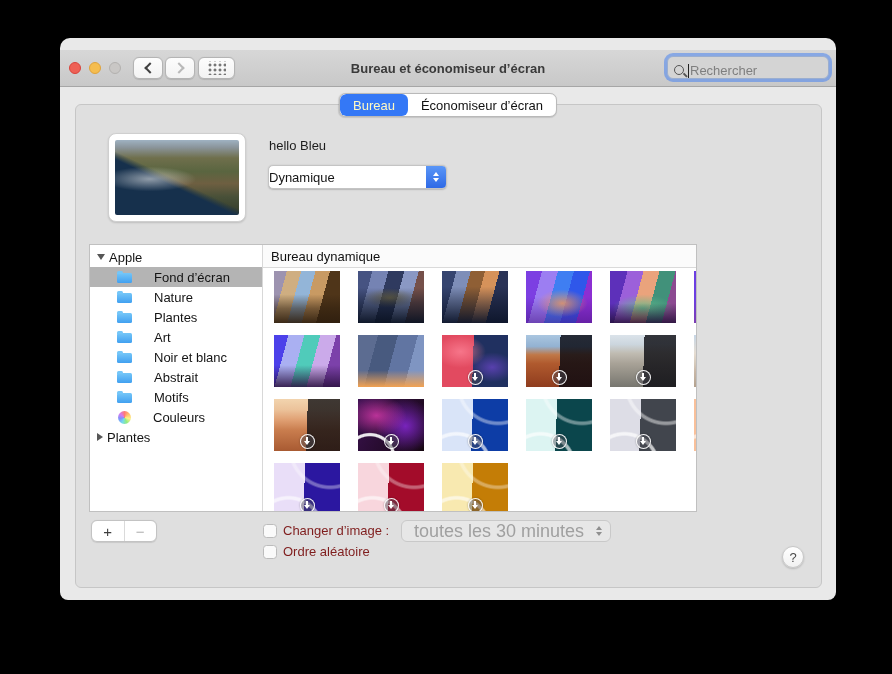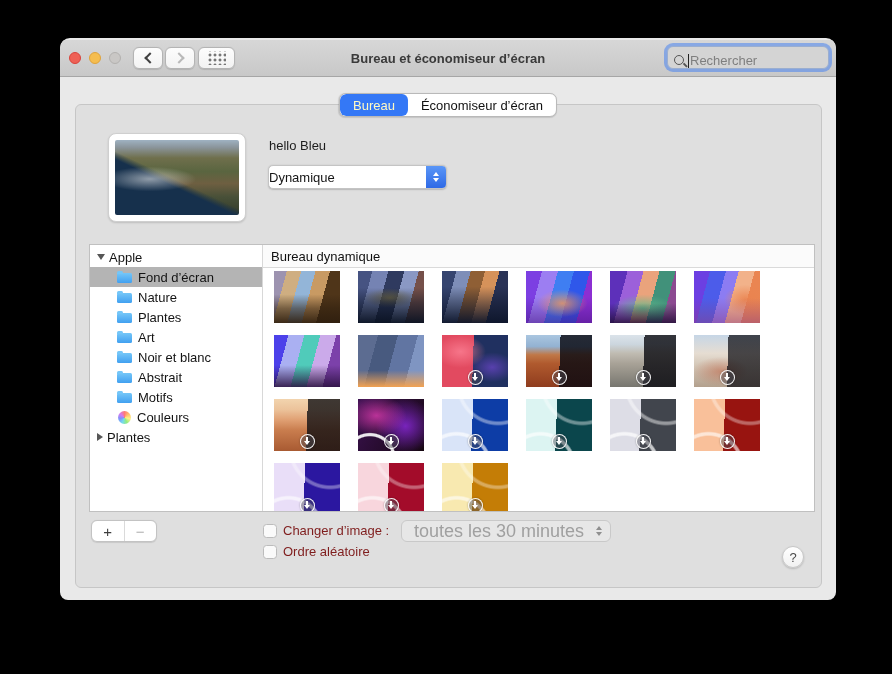--- a/index.html
+++ b/index.html
@@ -2,21 +2,21 @@
 <html><head>
 <meta charset="utf-8">
 <style>
   html,body{margin:0;padding:0}
   body{width:892px;height:674px;background:#000;font-family:"Liberation Sans",sans-serif;
        -webkit-font-smoothing:antialiased;position:relative;overflow:hidden}
   .window{position:absolute;left:60px;top:38px;width:776px;height:562px;background:#e9e9e9;
           border-radius:10px 10px 8px 8px;box-shadow:0 22px 55px rgba(0,0,0,.6),0 0 0 .5px rgba(0,0,0,.65);
           overflow:hidden}
   
-  .titlebar{position:absolute;left:0;top:2px;right:0;height:36px;
+  .titlebar{position:absolute;left:0;top:12px;right:0;height:36px;
             background:linear-gradient(#d7d7d7,#c8c8c8);border-bottom:1px solid #a6a6a6}
   .lights{position:absolute;left:9px;top:12px;display:flex;gap:8px}
   .light{width:12px;height:12px;border-radius:50%;box-sizing:border-box}
   .light.red{background:#ee6156;border:.5px solid #d8443c}
   .light.yellow{background:#f5bd4f;border:.5px solid #dfa33c}
   .light.gray{background:#c9c7c5;border:.5px solid #b3b1af}
   .tb-btn{position:absolute;top:7px;height:22px;background:linear-gradient(#fdfdfd,#f3f3f3);
           border:1px solid #b4b4b4;border-radius:6px;box-sizing:border-box;
           display:flex;align-items:center;justify-content:center;box-shadow:0 .5px 1px rgba(0,0,0,.12)}
   .btn-back{left:73px;width:30px;border-radius:6px 6px 6px 6px}
@@ -57,26 +57,26 @@
          border:1px solid #c4c4c4;border-radius:5px;box-sizing:border-box;
          box-shadow:0 .5px 1.5px rgba(0,0,0,.18);display:flex;align-items:center}
   .popup .val{font-size:13px;color:#151515;flex:1}
   .popup .cap{width:20px;height:22px;margin:0;border-radius:0 4px 4px 0;
               background:linear-gradient(#5a96f7,#2f6ae6);display:flex;flex-direction:column;
               align-items:center;justify-content:center}
   .tri{width:0;height:0;border-left:3.5px solid transparent;border-right:3.5px solid transparent}
   .tri.up{border-bottom:4px solid #fff;margin-bottom:2.5px}
   .tri.down{border-top:4px solid #fff}
   
-  .listbox{position:absolute;left:13px;top:139px;width:726px;height:268px;background:#fff;
+  .listbox{position:absolute;left:13px;top:139px;width:608px;height:268px;background:#fff;
            border:1px solid #c0c0c0;box-sizing:border-box;display:flex}
   .sidebar{width:173px;border-right:1px solid #d8d8d8;box-sizing:border-box;padding-top:2px;overflow:hidden}
   .side-row{height:20px;display:flex;align-items:center;font-size:13px;color:#141414}
   .side-row.root{padding-left:7px;gap:4px}
-  .side-row.child{padding-left:27px;gap:6px}
+  .side-row.child{padding-left:27px;gap:22px}
   .side-row.selected{background:#b4b4b4}
   .tri-down{width:0;height:0;border-left:4.5px solid transparent;border-right:4.5px solid transparent;
             border-top:6px solid #565656}
   .tri-right{width:0;height:0;border-top:4.5px solid transparent;border-bottom:4.5px solid transparent;
              border-left:6px solid #565656}
   .icon-folder{width:15px;height:10px;background:linear-gradient(#74c6f8,#41a0f0);border-radius:1.5px;
                position:relative;flex:0 0 auto;margin-top:2px}
   .icon-folder::before{content:"";position:absolute;top:-2px;left:0;width:6px;height:3px;
                        background:#74c6f8;border-radius:1.5px 1.5px 0 0}
   .icon-wheel{width:13px;height:13px;border-radius:50%;flex:0 0 auto;margin-left:1px;

